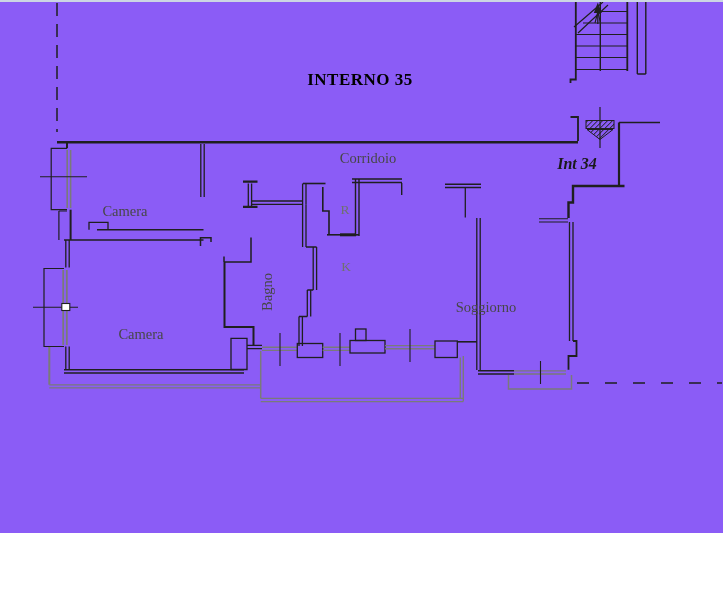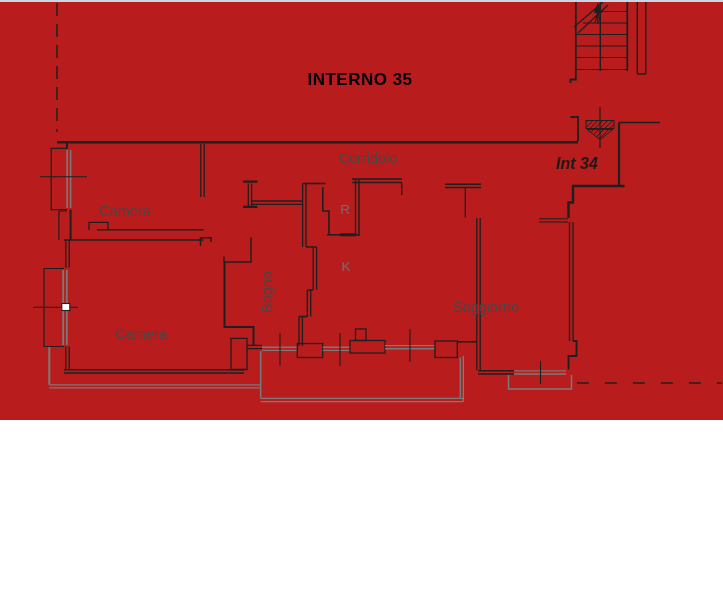--- a/index.html
+++ b/index.html
@@ -1,18 +1,18 @@
 <!DOCTYPE html>
 <html style="--wall: #1f1f1f; --wall-gray: #7a7a7a; --label: #474747; --label-light: #707070; --title: #000000; --frame-top: #ccd6e3;"><head>
 <meta charset="utf-8">
 <style>
   html,body{margin:0;padding:0;background:#fff;}
   .stage{
-    position:relative;width:723px;height:420px;background:#b91c1c;
-    font-family:Liberation Sans, sans-serif;overflow:hidden;
+    position:relative;width:723px;height:533px;background:#8b5cf6;
+    font-family:Liberation Serif, serif;overflow:hidden;
   }
   .top-frame{position:absolute;top:0;left:0;width:723px;height:2px;background:var(--frame-top,#ccd6e3);}
   svg text{fill:var(--label,#474747);}
   .t-title{font-size:17px;font-weight:bold;fill:var(--title,#000);letter-spacing:.5px;}
   .t-room{font-size:14.5px;}
   .t-small{font-size:13.5px;fill:var(--label-light,#707070);}
   .t-int34{font-size:16px;font-weight:bold;font-style:italic;fill:#1a1a1a;}
   .w{stroke:var(--wall,#1f1f1f);fill:none;}
   .g{stroke:var(--wall-gray,#7a7a7a);fill:none;}
   .hatchfill{fill:url(#hatch);stroke:var(--wall,#1f1f1f);stroke-width:1;}

